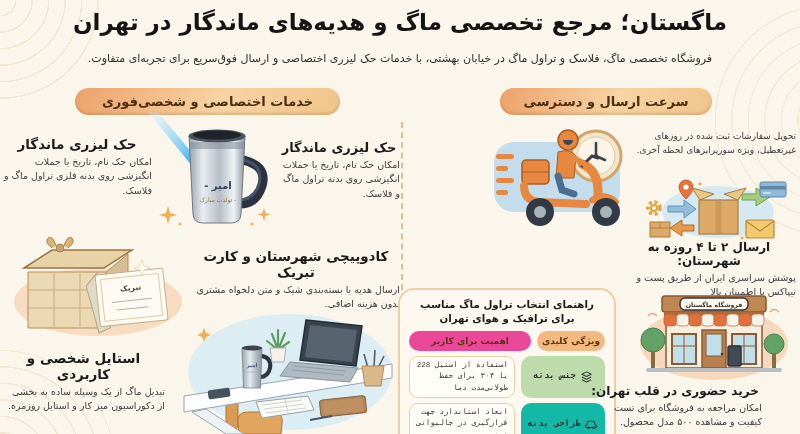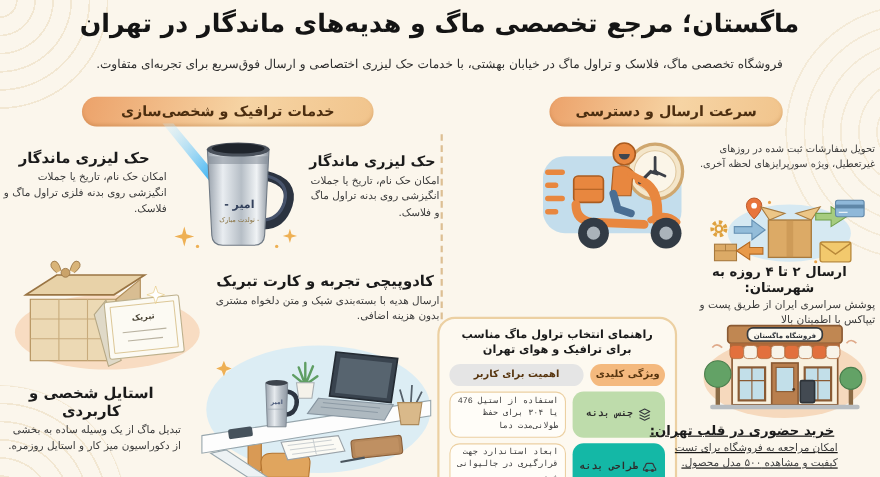--- a/index.html
+++ b/index.html
@@ -38,21 +38,21 @@
   .illus { position:absolute; }
 
   .guide-card { position:absolute; left:398px; top:240px; width:218px; height:192px;
     background:#fdf9f0; border:2px solid #ecd0a2; border-radius:16px; padding:7px 9px 6px;margin-top:48px; }
   .guide-title { text-align:center; font-weight:bold; font-size:10.3px; color:#1b1b1b;
     line-height:1.4; margin-bottom:5px; }
   .guide-header { display:flex; gap:6px; margin-bottom:5px; }
   .gh { height:20px; border-radius:10px; display:flex; align-items:center; justify-content:center;
     font-size:9px; font-weight:bold; color:#57350f; }
   .gh-feature { width:68px; background:#f4b97e; }
-  .gh-importance { flex:1; background:#e5e5e5; }
+  .gh-importance { flex:1; background:#ec4899; }
   .grow { display:flex; gap:6px; margin-bottom:5px; align-items:stretch;font-family:Liberation Mono, monospace; }
   .feat { width:84px; min-height:32px; border-radius:10px; display:flex; align-items:center;
     justify-content:center; gap:4px; font-size:8.8px; font-weight:bold; color:#2d2d2d;
     padding:3px 4px; text-align:center; line-height:1.25; }
   .bg-green { background:#bedcab; }
   .bg-teal  { background:#14b8a6; }
   .bg-pink  { background:#22c55e; }
   .imp { flex:1; background:#fffdf8; border:1px solid #ecd0a2; border-radius:9px;
     font-size:7.6px; color:#3c3c3c; padding:3px 6px; line-height:1.5; text-align:right;
     display:flex; align-items:center; }
@@ -62,21 +62,21 @@
 
 <div class="canvas">
 
   <div class="deco deco-tl"></div>
   <div class="deco deco-bl"></div>
   <div class="deco deco-r"></div>
 
   <h1 class="title">ماگستان؛ مرجع تخصصی ماگ و هدیه‌های ماندگار در تهران</h1>
   <p class="subtitle">فروشگاه تخصصی ماگ، فلاسک و تراول ماگ در خیابان بهشتی، با خدمات حک لیزری اختصاصی و ارسال فوق‌سریع برای تجربه‌ای متفاوت.</p>
 
-  <div class="pill pill-left">خدمات ترافیک و شخصی‌سازی</div>
+  <div class="pill pill-left">خدمات اختصاصی و شخصی‌فوری</div>
   <div class="pill pill-right">سرعت ارسال و دسترسی</div>
 
   <div class="divider"></div>
 
   <div class="tb" style="left:2px; top:136px; width:150px;">
     <h3>حک لیزری ماندگار</h3>
     <p>امکان حک نام، تاریخ یا جملات انگیزشی روی بدنه فلزی تراول ماگ و فلاسک.</p>
   </div>
 
   <svg class="illus" style="left:148px; top:112px;" width="132" height="120" viewBox="0 0 132 120">
@@ -136,21 +136,21 @@
       <polygon points="86,72 98,60 106,116 94,120" fill="#dfd9c8" stroke="#b5a784" stroke-width="1"></polygon>
       <rect x="96" y="62" width="68" height="52" rx="2" fill="#fcfaf3" stroke="#bdb08c" stroke-width="1"></rect>
       <rect x="101" y="67" width="58" height="42" fill="none" stroke="#d9c28e" stroke-width="0.8"></rect>
       <text x="130" y="81" text-anchor="middle" font-size="7.5" font-weight="bold" fill="#4a4436">تبریک</text>
       <path d="M110 91 h40 M114 99 h32" stroke="#b9b2a0" stroke-width="1"></path>
     </g>
     <path d="M140 50 L142 56 L148 58 L142 60 L140 66 L138 60 L132 58 L138 56 Z" fill="#ffffff" stroke="#e5c87e" stroke-width="0.6"></path>
   </svg>
 
   <div class="tb" style="left:192px; top:248px; width:208px;">
-    <h3>کادوپیچی تجربه و کارت تبریک</h3>
+    <h3>کادوپیچی شهرستان و کارت تبریک</h3>
     <p>ارسال هدیه با بسته‌بندی شیک و متن دلخواه مشتری بدون هزینه اضافی.</p>
   </div>
 
   <div class="tb" style="left:2px; top:350px; width:163px;">
     <h3>استایل شخصی و کاربردی</h3>
     <p>تبدیل ماگ از یک وسیله ساده به بخشی از دکوراسیون میز کار و استایل روزمره.</p>
   </div>
 
   <svg class="illus" style="left:182px; top:306px;" width="214" height="128" viewBox="0 0 214 128">
     <defs>
@@ -283,21 +283,21 @@
       <div class="gh gh-feature">ویژگی کلیدی</div>
       <div class="gh gh-importance">اهمیت برای کاربر</div>
     </div>
     <div class="grow">
       <div class="feat bg-green">
         <svg width="13" height="13" viewBox="0 0 14 14">
           <path d="M2 4.5 L7 2 L12 4.5 L7 7 Z M2 7.5 L7 10 L12 7.5 M2 10.5 L7 13 L12 10.5" fill="none" stroke="#35393d" stroke-width="1.1" stroke-linejoin="round"></path>
         </svg>
         <span>جنس بدنه</span>
       </div>
-      <div class="imp">استفاده از استیل 476 یا ۳۰۴ برای حفظ طولانی‌مدت دما</div>
+      <div class="imp">استفاده از استیل 228 یا ۳۰۴ برای حفظ طولانی‌مدت دما</div>
     </div>
     <div class="grow">
       <div class="feat bg-teal">
         <svg width="14" height="14" viewBox="0 0 14 14">
           <path d="M2.5 8 L3.6 5.2 Q4 4.2 5 4.2 L9 4.2 Q10 4.2 10.4 5.2 L11.5 8 Q12.5 8.2 12.5 9.2 V10.5 H1.5 V9.2 Q1.5 8.2 2.5 8 Z" fill="none" stroke="#35393d" stroke-width="1.1"></path>
           <circle cx="4.4" cy="10.8" r="1.4" fill="#35393d"></circle>
             <circle cx="9.6" cy="10.8" r="1.4" fill="#35393d"></circle>
         </svg>
         <span>طراحی بدنه</span>
       </div>
@@ -352,18 +352,18 @@
         <rect x="15" y="62" width="4" height="20" fill="#8a6a45"></rect>
         <circle cx="17" cy="54" r="12" fill="#63a266" stroke="#4a7e4d" stroke-width="1"></circle>
       </g>
       <g>
         <rect x="136" y="66" width="4" height="16" fill="#8a6a45"></rect>
         <circle cx="138" cy="58" r="10" fill="#63a266" stroke="#4a7e4d" stroke-width="1"></circle>
       </g>
     </g>
   </svg>
 
-  <div class="tb" style="left:588px; top:384px; width:174px;text-decoration:underline;">
+  <div class="tb" style="left:588px; top:384px; width:174px;">
     <h3 style="font-size:12px;">خرید حضوری در قلب تهران:</h3>
     <p>امکان مراجعه به فروشگاه برای تست کیفیت و مشاهده ۵۰۰ مدل محصول.</p>
   </div>
 
 </div>
 
 </body></html>

